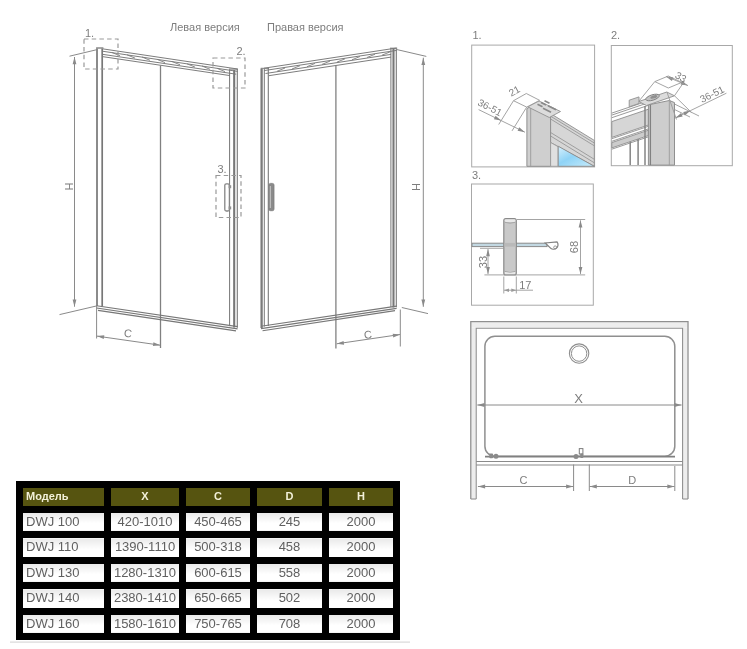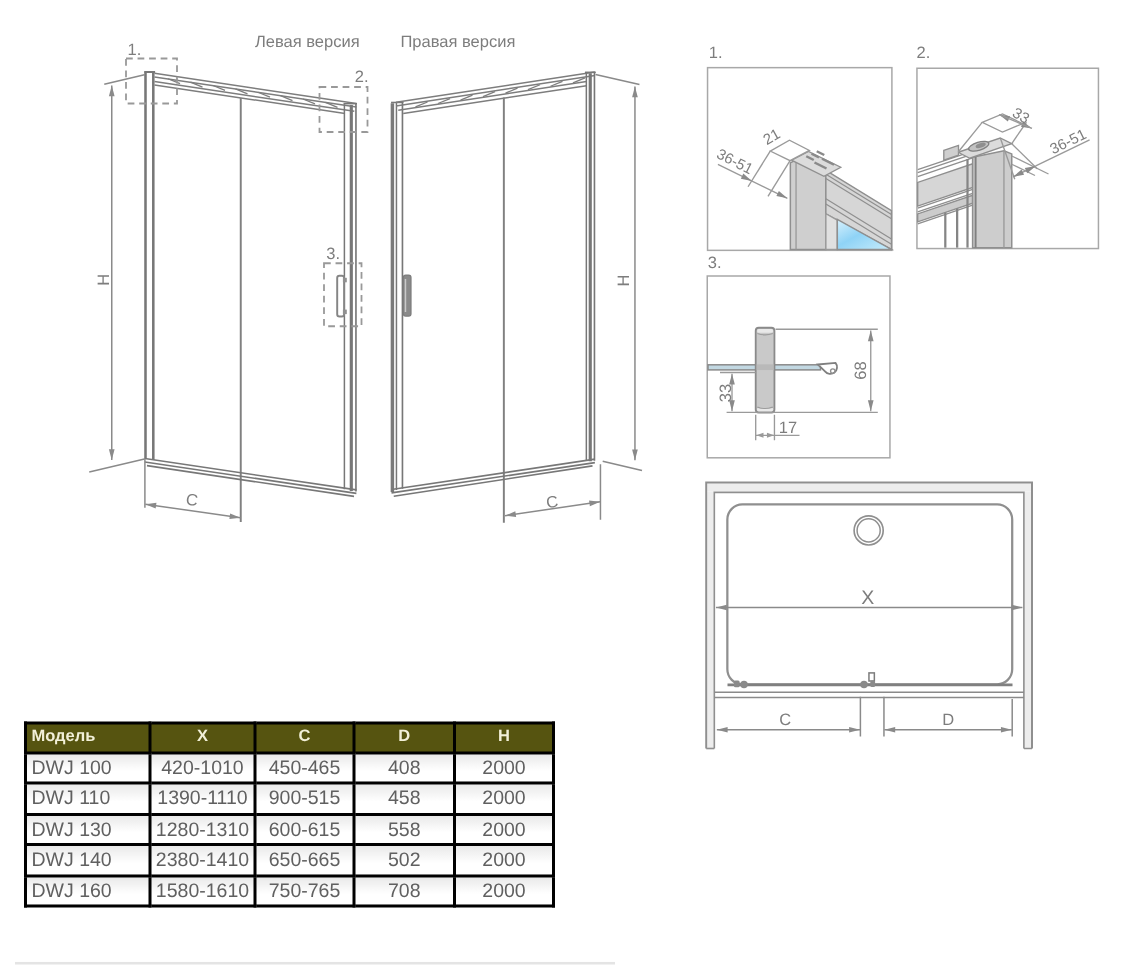--- a/index.html
+++ b/index.html
@@ -1,21 +1,21 @@
 <!DOCTYPE html>
 <html><head>
 <meta charset="utf-8">
 <style>
   html,body{margin:0;padding:0;background:#ffffff;}
   #page{position:relative;width:747px;height:649px;background:#ffffff;overflow:hidden;
         font-family:"Liberation Sans", sans-serif;}
   svg text{font-family:"Liberation Sans", sans-serif;fill:#7d7d7d;}
   table.spec{border-collapse:collapse;position:absolute;left:16px;top:481px;
              font-family:"Liberation Sans", sans-serif;}
-  table.spec td, table.spec th{border:2px solid #000000;font-size:13px;color:#606060;
+  table.spec td, table.spec th{border:7px solid #000000;font-size:13px;color:#606060;
              text-align:center;height:17px;padding:0 0 1.5px 0;
              background:linear-gradient(#e9e9e9,#ffffff 60%);margin-top:41px;}
   table.spec th{background:#565410;color:#f2f0d8;font-size:11px;font-weight:bold;height:16px;}
   table.spec td.m, table.spec th.m{text-align:left;padding-left:3px;}
   table.spec{border:2px solid #4c4a12;}
 </style>
 </head>
 <body>
 <div id="page">
 <svg width="747" height="649" viewBox="0 0 747 649">
@@ -344,27 +344,27 @@
           <th class="m" style="width:78px">Модель</th>
           <th style="width:68px">X</th>
           <th style="width:64px">C</th>
           <th style="width:65px">D</th>
           <th style="width:64px">H</th>
         </tr>
   <tr>
           <td class="m">DWJ 100</td>
           <td>420-1010</td>
           <td>450-465</td>
-          <td>408</td>
+          <td>245</td>
           <td>2000</td>
         </tr>
   <tr>
           <td class="m">DWJ 110</td>
           <td>1390-1110</td>
-          <td>900-515</td>
+          <td>500-318</td>
           <td>458</td>
           <td>2000</td>
         </tr>
   <tr>
           <td class="m">DWJ 130</td>
           <td>1280-1310</td>
           <td>600-615</td>
           <td>558</td>
           <td>2000</td>
         </tr>

